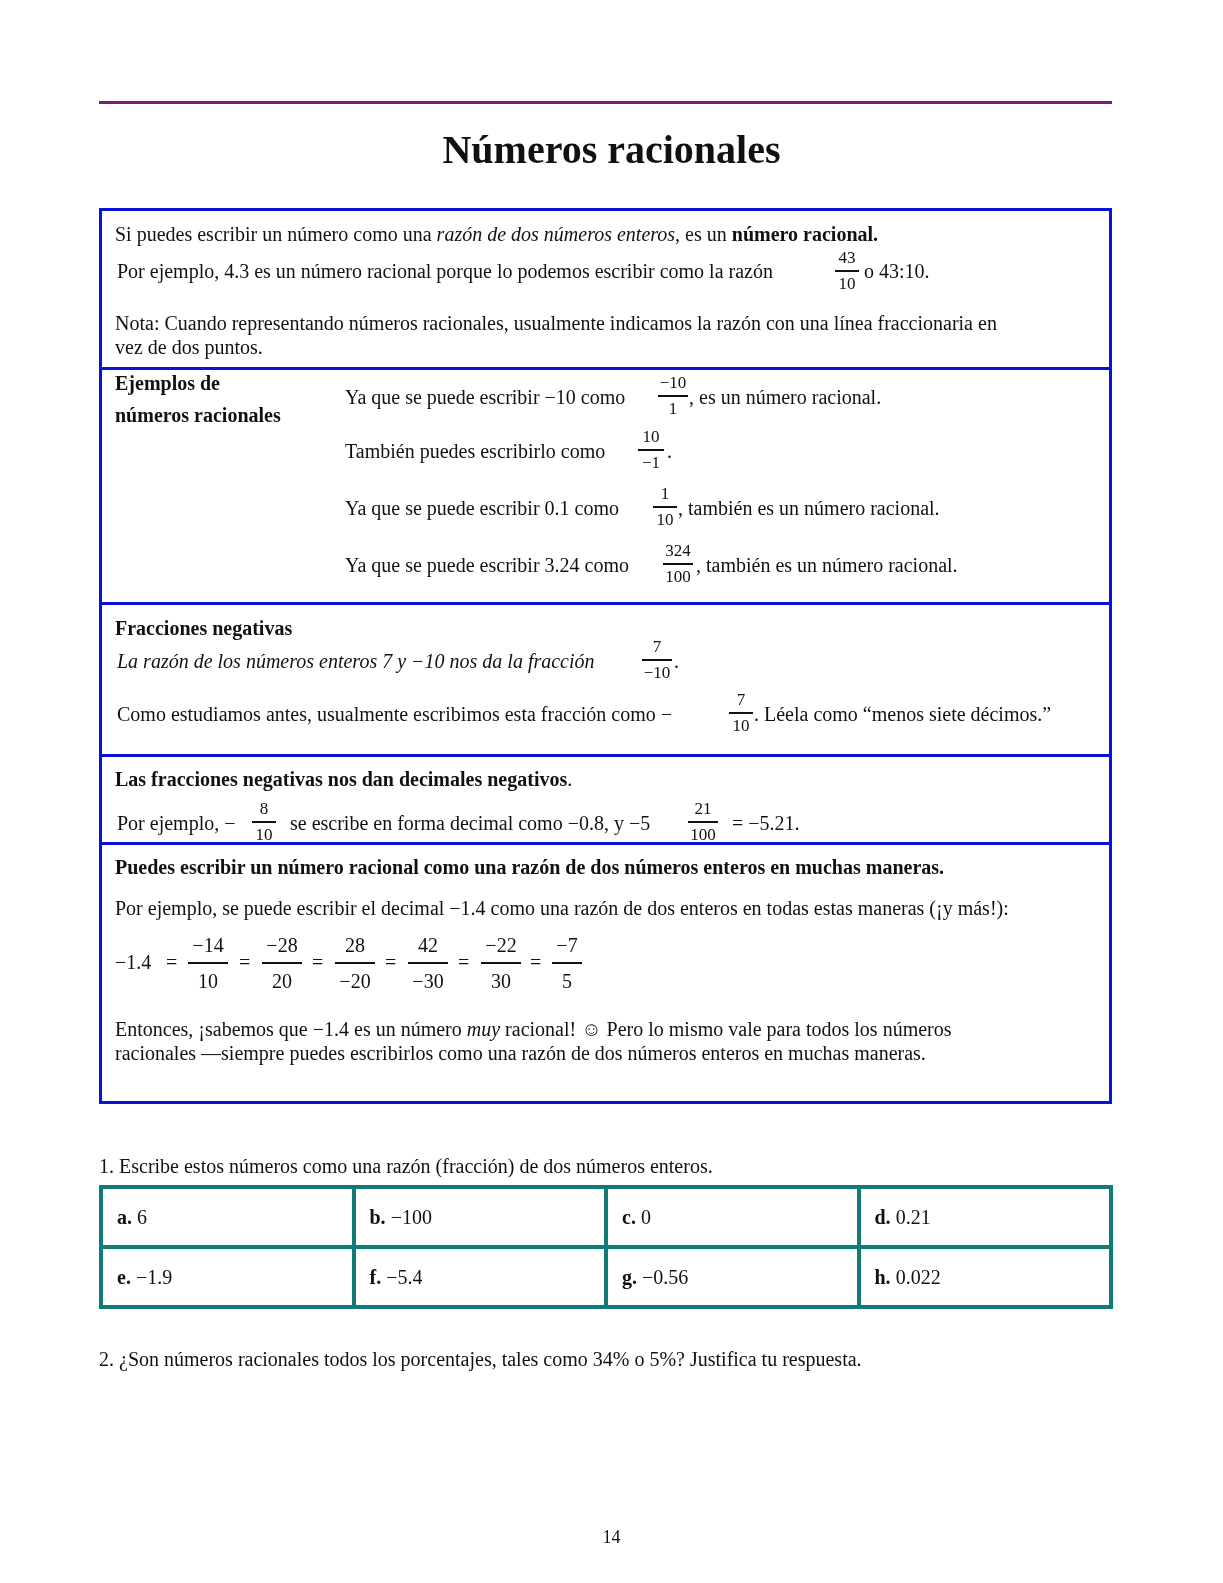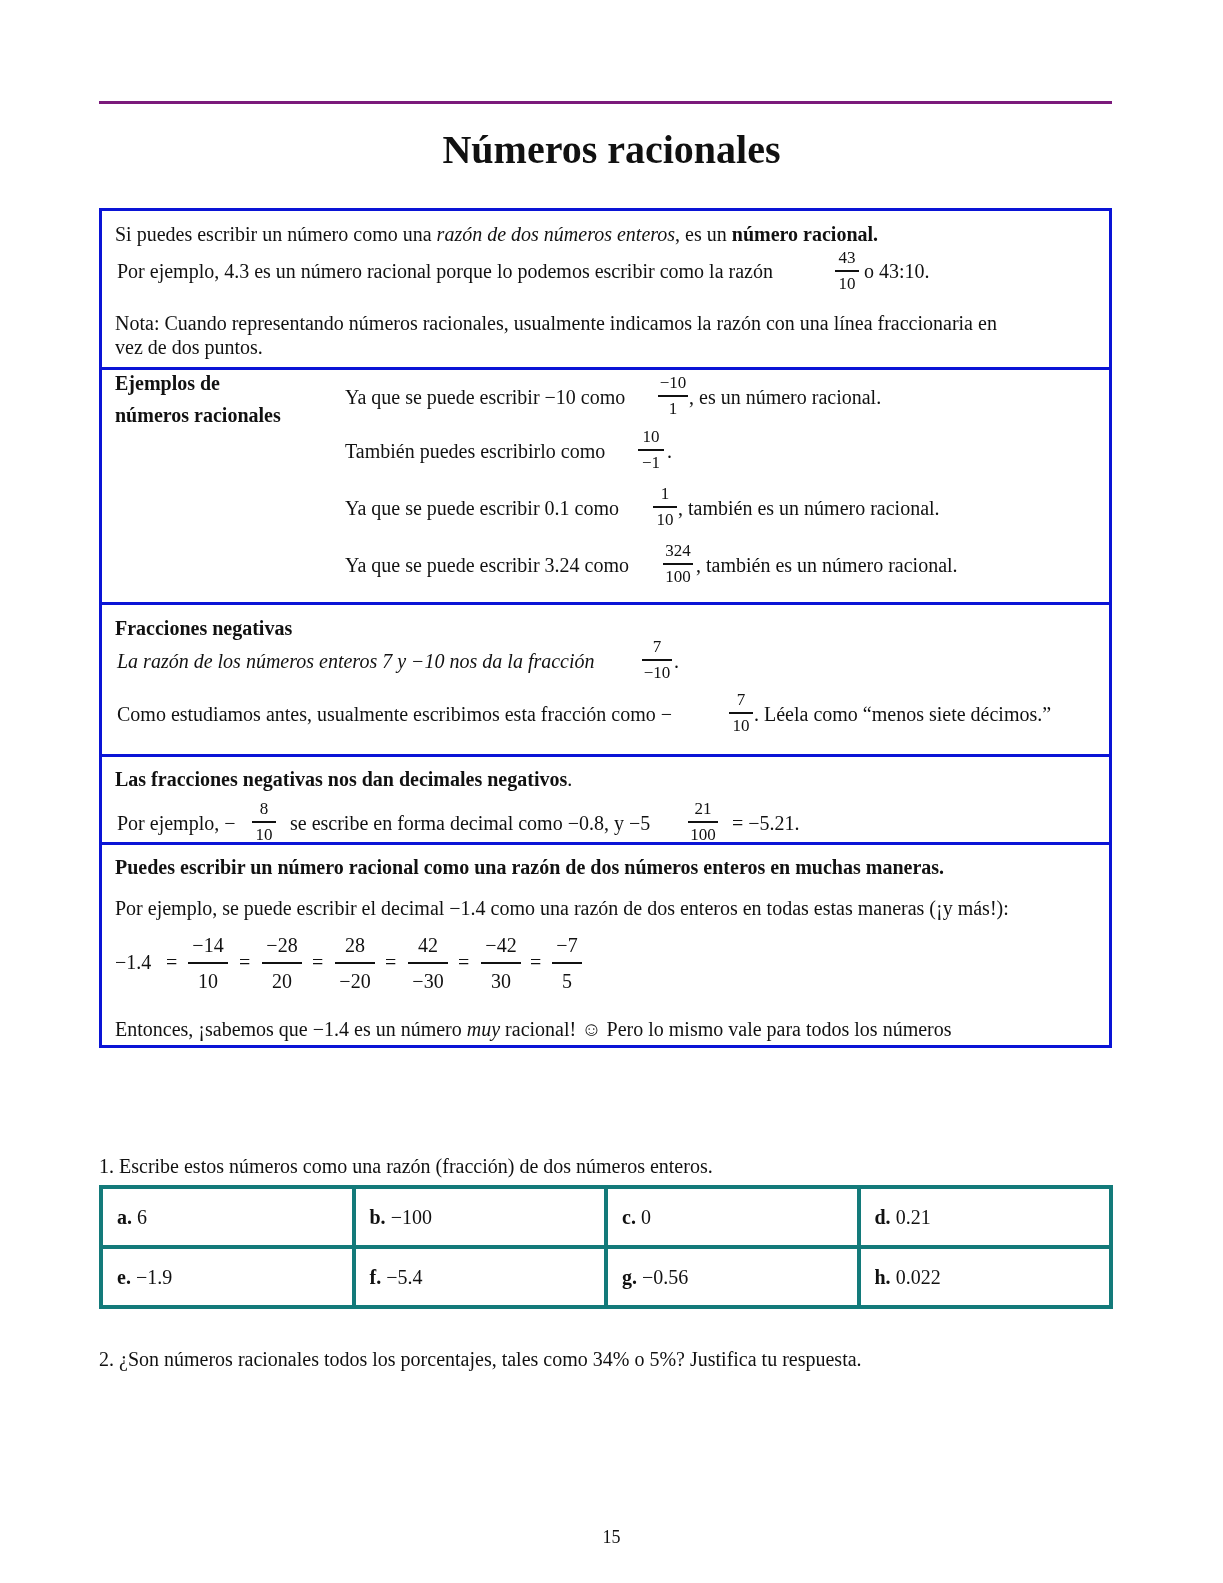--- a/index.html
+++ b/index.html
@@ -125,21 +125,21 @@
     </div>
     <div class="p" style="left:188px; top:54px;">se escribe en forma decimal como −0.8, y −5</div>
     <div class="frac" style="left:586px; top:43px; width:30px;">
       <span class="num">21</span>
       <span class="bar"></span>
       <span class="den">100</span>
     </div>
     <div class="p" style="left:630px; top:54px;">=  −5.21.</div>
   </div>
 
-  <div class="sec" style="height:200px;">
+  <div class="sec" style="height:256px;">
     <div class="p b" style="left:13px; top:10px;">Puedes escribir un número racional como una razón de dos números enteros en muchas maneras.</div>
     <div class="p" style="left:13px; top:51px;text-align:right;">Por ejemplo, se puede escribir el decimal −1.4 como una razón de dos enteros en todas estas maneras (¡y más!):</div>
     <div class="p" style="left:13px; top:105px;">−1.4</div>
     <div class="p" style="left:64px; top:105px;">=</div>
 
     <div class="big-frac" style="left:86px; top:89px; width:40px;">
       <span>−14</span>
       <span class="bar"></span>
       <span>10</span>
     </div>
@@ -160,35 +160,36 @@
     <div class="p" style="left:283px; top:105px;">=</div>
 
     <div class="big-frac" style="left:306px; top:89px; width:40px;">
       <span>42</span>
       <span class="bar"></span>
       <span>−30</span>
     </div>
     <div class="p" style="left:356px; top:105px;">=</div>
 
     <div class="big-frac" style="left:379px; top:89px; width:40px;">
-      <span>−42</span>
+      <span>−22</span>
       <span class="bar"></span>
       <span>30</span>
     </div>
     <div class="p" style="left:428px; top:105px;">=</div>
 
     <div class="big-frac" style="left:450px; top:89px; width:30px;">
       <span>−7</span>
       <span class="bar"></span>
       <span>5</span>
     </div>
 
     <div class="p" style="left:13px; top:172px;">
       <span>Entonces, ¡sabemos que −1.4 es un número </span><span class="i">muy</span><span> racional! ☺ Pero lo mismo vale para todos los números</span>
     </div>
+    <div class="p" style="left:13px; top:196px;">racionales  —siempre puedes escribirlos como una razón de dos números enteros en muchas maneras.</div>
   </div>
 </div>
 
 <div class="q" style="top:1154px;">1. Escribe estos números como una razón (fracción) de dos números enteros.</div>
 
 <table class="ex">
   <tbody>
       <tr>
     <td><b>a.</b> <span>6</span></td>
     <td><b>b.</b> <span>−100</span></td>
@@ -199,13 +200,13 @@
     <td><b>e.</b> <span>−1.9</span></td>
     <td><b>f.</b> <span>−5.4</span></td>
     <td><b>g.</b> <span>−0.56</span></td>
     <td><b>h.</b> <span>0.022</span></td>
   </tr>
 </tbody>
   </table>
 
 <div class="q" style="top:1347px;">2. ¿Son números racionales todos los porcentajes, tales como 34% o 5%? Justifica tu respuesta.</div>
 
-<div class="page-num">15</div>
+<div class="page-num">14</div>
 
 </body></html>

